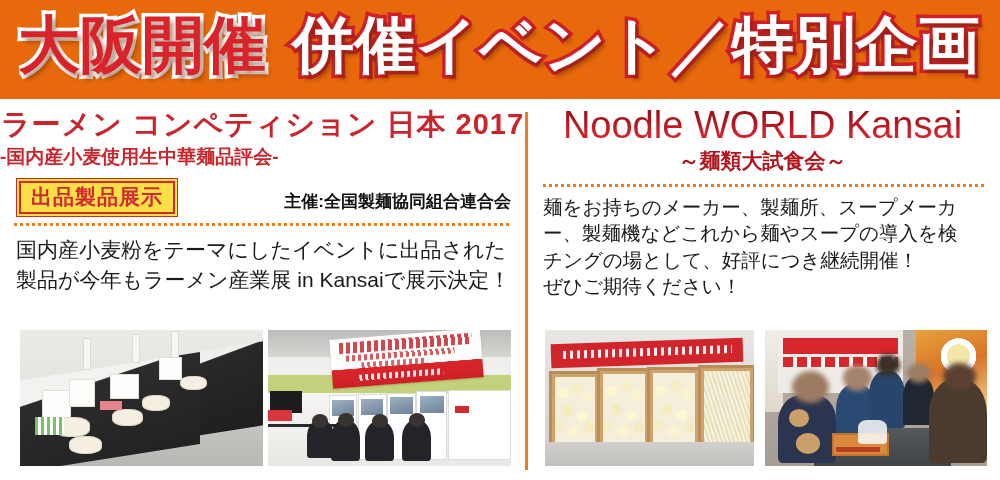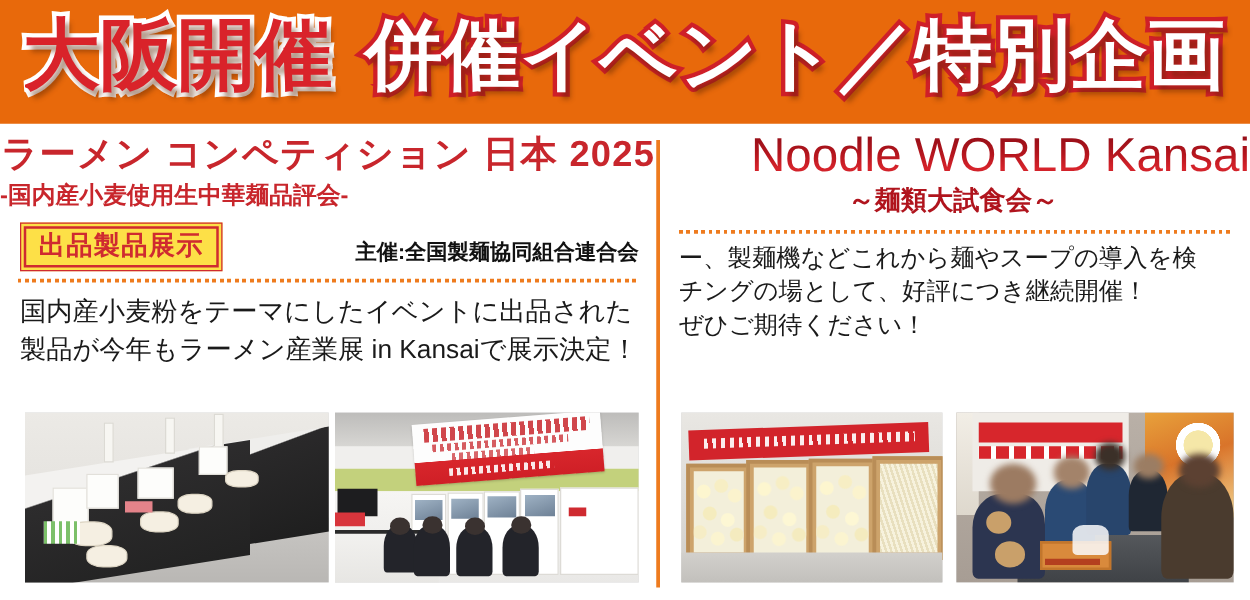--- a/index.html
+++ b/index.html
@@ -99,21 +99,21 @@
     margin: 6px 0 0 0;
     color: #c8262c;
     font-size: 19px;
     font-weight: bold;
     letter-spacing: 0px;
     line-height: 1.1;
   }
 
   .title-r {
     margin: 8px 0 0 0;
-    text-align: right;
+    text-align: center;
     font-size: 38px;
     font-weight: normal;
     letter-spacing: 0px;
     line-height: 1.1;
     white-space: nowrap;
     background: linear-gradient(180deg, #8d0d17 0%, #b3151d 42%, #d8242c 72%, #9c1019 100%);
     -webkit-background-clip: text;
     background-clip: text;
     color: transparent;
     -webkit-text-fill-color: transparent;
@@ -328,21 +328,21 @@
       <span class="hd-text hd-a">大阪開催</span>
       <span class="hd-gap"></span>
       <span class="hd-text hd-b">併催イベント／特別企画</span>
     </div>
   </div>
 
   <div class="columns">
 
     <div class="col-left">
 
-      <div class="title-l">ラーメン コンペティション 日本 2025</div>
+      <div class="title-l">ラーメン コンペティション 日本 2017</div>
       <div class="subtitle-l">-国内産小麦使用生中華麺品評会-</div>
 
       <div class="badge-row">
         <div class="badge">
           <div class="badge-in">出品製品展示</div>
         </div>
         <div class="host">主催:全国製麺協同組合連合会</div>
       </div>
 
       <div class="dotted"></div>
@@ -417,20 +417,21 @@
     </div>
 
     <div class="col-right">
 
       <div class="title-r">Noodle WORLD Kansai</div>
       <div class="subtitle-r">～麺類大試食会～</div>
 
       <div class="dotted-r"></div>
 
       <div class="body-r">
+        <span class="ln">麺をお持ちのメーカー、製麺所、スープメーカ</span>
         <span class="ln">ー、製麺機などこれから麺やスープの導入を検</span>
         <span class="ln">チングの場として、好評につき継続開催！</span>
         <span class="ln">ぜひご期待ください！</span>
       </div>
 
       <div class="photos-r">
 
         <div class="photo p3">
           <div class="ph3-bg"></div>
           <div class="ph3-banner">

